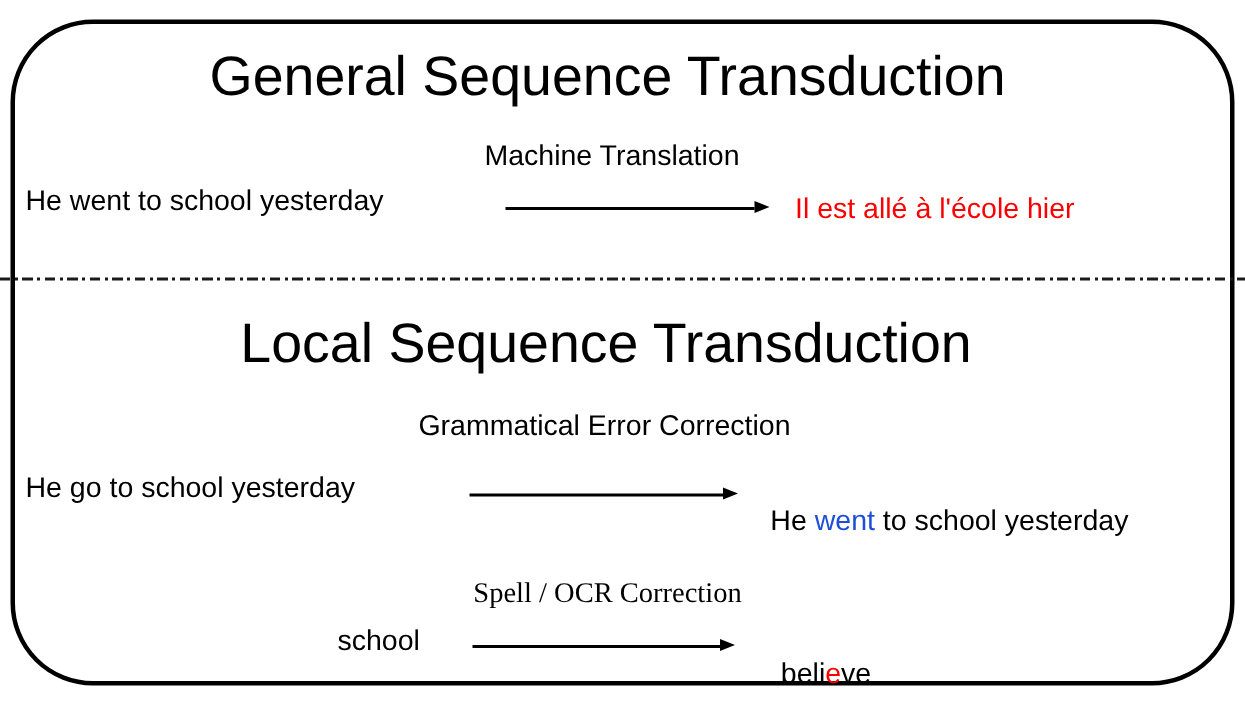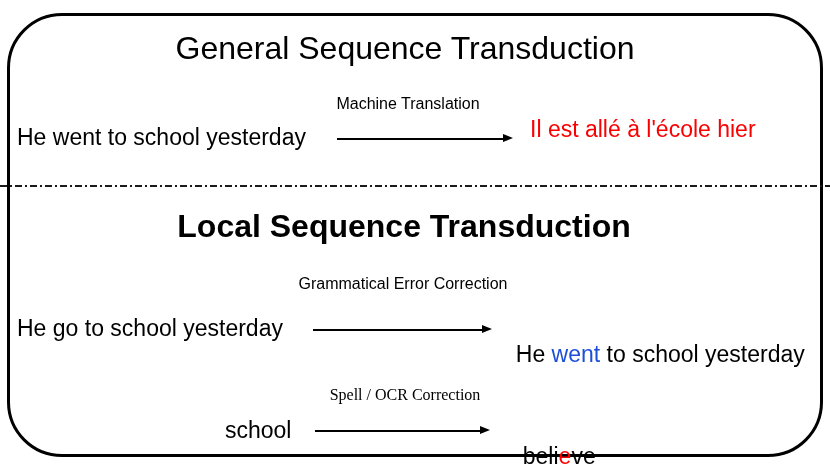--- a/index.html
+++ b/index.html
@@ -35,34 +35,34 @@
       90deg,
       #1a1a1a 0px, #1a1a1a 7px,
       transparent 7px, transparent 10px,
       #1a1a1a 10px, #1a1a1a 12px,
       transparent 12px, transparent 15px
     );
   }
   .section-title {
     position: absolute;
     transform: translateX(-50%);
-    font-size: 32px;
+    font-size: 37px;
     line-height: 1.1;
     white-space: nowrap;
   }
   .task-label {
     position: absolute;
     transform: translateX(-50%);
-    font-size: 16px;
+    font-size: 19px;
     line-height: 1.1;
     white-space: nowrap;
   }
   .seq-text {
     position: absolute;
-    font-size: 23px;
+    font-size: 19px;
     line-height: 1.15;
     white-space: pre;
   }
   .red { color: #fb0000; }
   .arrow {
     position: absolute;
     height: 2px;
     background: #000000;
   }
   .arrow::after {
@@ -83,25 +83,25 @@
 <div class="frame"></div>
 
 <div class="section-title" style="left:405px; top:31px;">General Sequence Transduction</div>
 
 <div class="task-label" style="left:408px; top:95px;">Machine Translation</div>
 
 <div class="seq-text" style="left:17px; top:124px;">He went to school yesterday</div>
 
 <div class="arrow" style="left:337px; top:138px; width:166px;"></div>
 
-<div class="seq-text red" style="left: 530px; top: 116px; color: rgb(251, 0, 0);">Il est allé à l'école hier</div>
+<div class="seq-text red" style="left: 530px; top: 129px; color: rgb(251, 0, 0);">Il est allé à l'école hier</div>
 
 <div class="divider"></div>
 
-<div class="section-title" style="left:404px; top:209px;font-weight:bold;">Local Sequence Transduction</div>
+<div class="section-title" style="left:404px; top:209px;">Local Sequence Transduction</div>
 
 <div class="task-label" style="left:403px; top:275px;">Grammatical Error Correction</div>
 
 <div class="seq-text" style="left:17px; top:315px;text-align:right;">He go to school yesterday</div>
 
 <div class="arrow" style="left:313px; top:329px; width:169px;"></div>
 
 <div class="seq-text" style="left:503px; top:315px;">
   <span>He </span><span class="red" style="color: #1d4ed8;">went</span><span> to school yesterday</span>
 </div>

